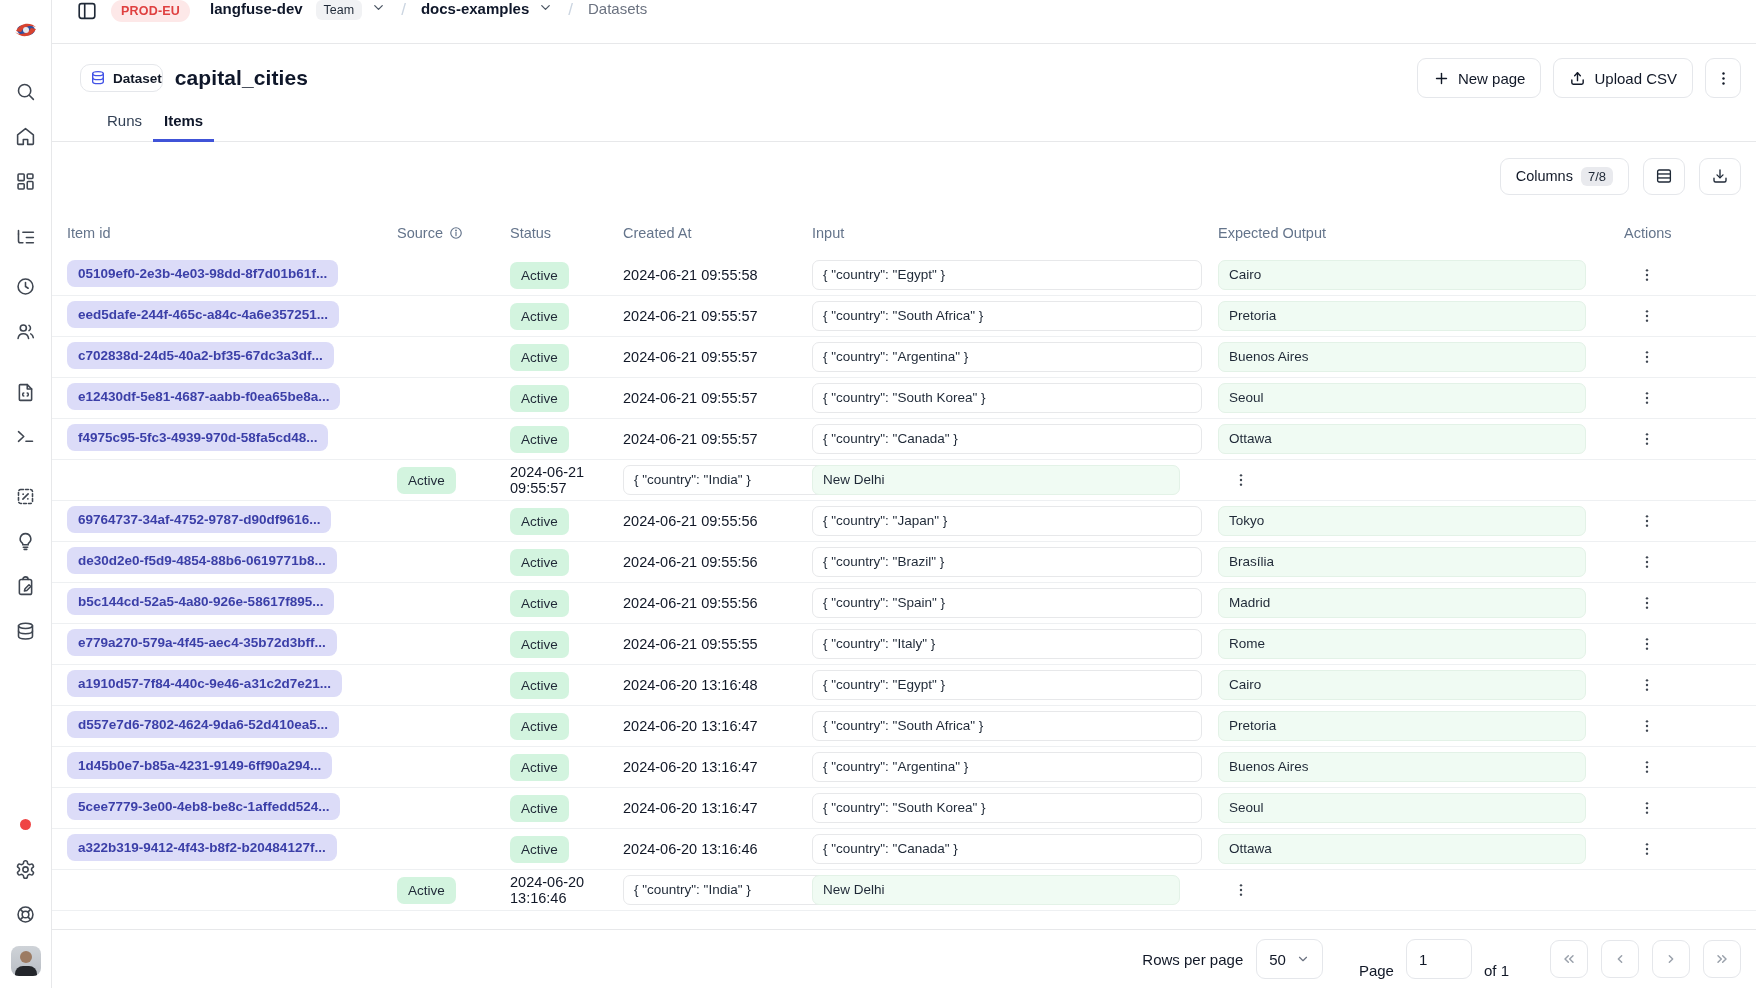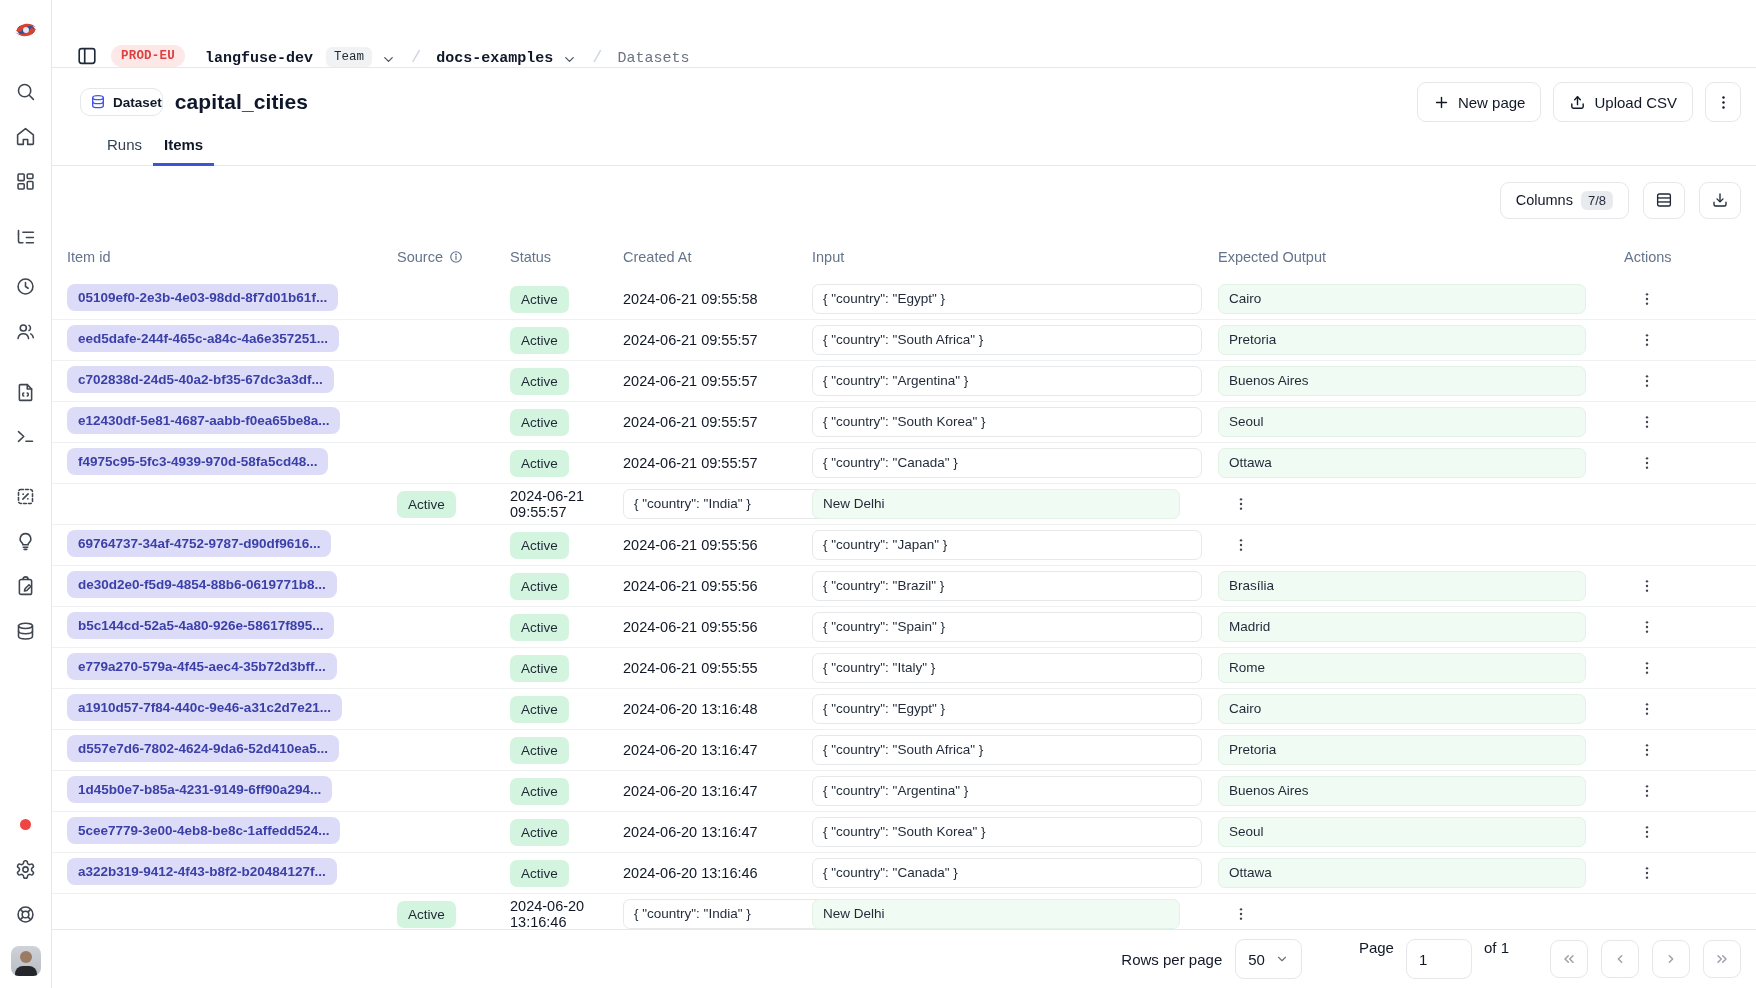--- a/index.html
+++ b/index.html
@@ -27,21 +27,21 @@
   .avatar {
     width:30px; height:30px; border-radius:8px; overflow:hidden; margin-top:14px;
     background:linear-gradient(180deg,#cfd3d8 0%,#b8bdc4 100%); position:relative;
   }
   .avatar .head { position:absolute; top:5px; left:9px; width:12px; height:12px; border-radius:50%; background:#9c7b63; }
   .avatar .body { position:absolute; bottom:-2px; left:4px; width:22px; height:12px; border-radius:8px 8px 0 0; background:#23262b; }
 
   
   .main { flex:1; display:flex; flex-direction:column; height:988px; }
 
-  .topbar { height:68px; border-bottom:1px solid #e7e8ea; display:flex; align-items:flex-end; padding:0 16px 0 24px; gap:13px; background:#fff;font-family:Liberation Mono, monospace; }
+  .topbar { height:44px; border-bottom:1px solid #e7e8ea; display:flex; align-items:flex-start; padding:0 16px 0 24px; gap:13px; background:#fff; }
   .icon-btn-plain { color:#1f2937; display:flex; align-items:center; }
   .env-badge { font-size:12.5px; font-weight:700; letter-spacing:.2px; padding:4px 10px; border-radius:9999px; }
   .org-name { font-weight:600; font-size:15px; color:#0f172a; }
   .type-chip { background:#f1f2f4; color:#1f2937; font-size:12.5px; padding:3px 8px; border-radius:6px; }
   .crumb-sep { color:#cbd5e1; font-size:17px; font-weight:300; padding:0 2px; }
   .proj-name { font-weight:600; font-size:15px; color:#0f172a; }
   .crumb-muted { color:#6b7280; font-size:15px; }
   .chev { color:#4b5563; display:flex; align-items:center; }
 
   .page-header { padding:14px 15px 0 28px; background:#fff; }
@@ -83,21 +83,21 @@
     width:368px; height:30px; line-height:28px; padding:0 10px; overflow:hidden; white-space:nowrap;
     border:1px solid #e3f2e7; border-radius:7px; font-size:13.5px; color:#1f2937;
   }
   .kebab { width:30px; height:30px; display:flex; align-items:center; justify-content:center; color:#3f4651; border-radius:6px; margin-left:8px; }
 
   
   .footer { height:59px; border-top:1px solid #e7e8ea; display:flex; align-items:center; justify-content:flex-end; gap:13px; padding:0 15px; background:#fff; }
   .foot-label { font-size:15px; color:#111827; }
   .select-box { display:flex; align-items:center; gap:10px; height:40px; padding:0 12px; border:1px solid #e5e7eb; border-radius:9px; font-size:15px; color:#111827; background:#fff; }
   .page-input { width:66px; height:40px; border:1px solid #e5e7eb; border-radius:9px; padding:0 12px; font-size:15px; color:#111827; font-family:inherit; }
-  .page-group { display:flex; align-items:flex-start; gap:12px; margin-left:44px; }
+  .page-group { display:flex; align-items:flex-end; gap:12px; margin-left:23px; }
   .nav-group { display:flex; align-items:center; gap:13px; margin-left:28px; }
   .nav-btn { width:38px; height:38px; border:1px solid #e5e7eb; border-radius:9px; display:flex; align-items:center; justify-content:center; color:#9aa1ab; background:#fff; }
 </style>
 </head>
 <body>
 
 <div class="sidebar">
   <div class="logo-box">
     <svg width="24" height="24" viewBox="0 0 24 24">
       <ellipse cx="12" cy="12" rx="9" ry="5.5" fill="#2f4f9e"></ellipse>
@@ -467,20 +467,23 @@
           </button>
         </div>
       </div>
       <div class="grid-cols trow">
         <div><span class="id-badge" style="background: rgb(220, 220, 248); color: rgb(59, 63, 168);">69764737-34af-4752-9787-d90df9616...</span></div>
         <div></div>
         <div><span class="status-badge" style="background: rgb(211, 244, 223); color: rgb(31, 41, 55);">Active</span></div>
         <div class="created-cell">2024-06-21 09:55:56</div>
         <div>
           <div class="input-cell">{ "country": "Japan" }</div>
+        </div>
+        <div>
+          <div class="expected-cell" style="background: rgb(240, 251, 243);">Tokyo</div>
         </div>
         <div>
           <button class="kebab">
             <svg width="16" height="16" viewBox="0 0 24 24" fill="currentColor">
               <circle cx="12" cy="5" r="1.8"></circle>
               <circle cx="12" cy="12" r="1.8"></circle>
               <circle cx="12" cy="19" r="1.8"></circle>
             </svg>
           </button>
         </div>

